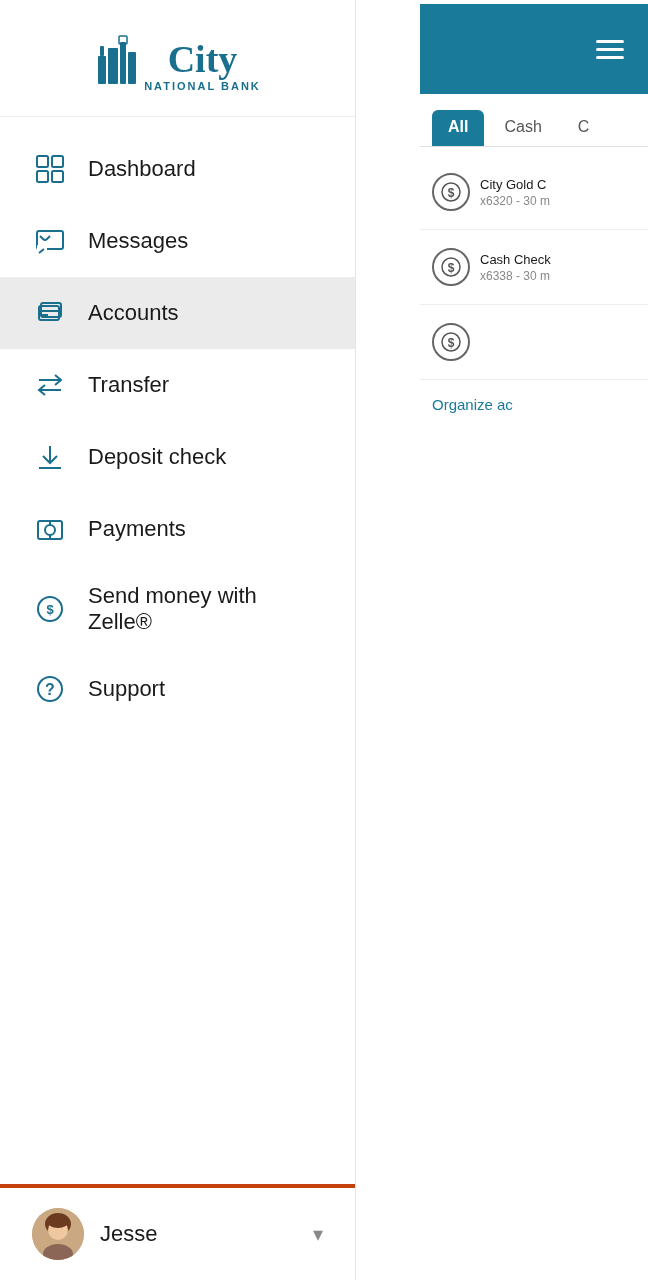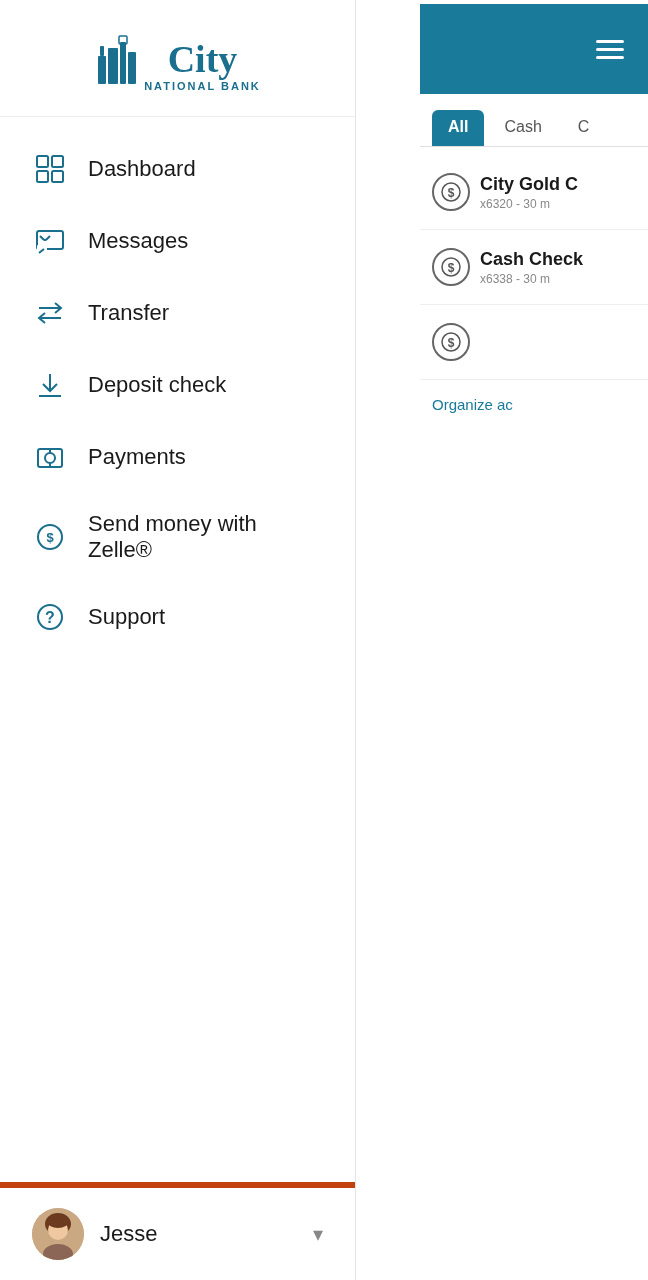--- a/index.html
+++ b/index.html
@@ -92,21 +92,21 @@
     }
 
     .nav-label {
       font-size: 22px;
       color: #1a1a1a;
       font-weight: 400;
     }
 
     .user-area {
       padding: 20px 32px;
-      border-top: 6px solid #c2410c;
+      border-top: 4px solid #c2410c;
       display: flex;
       align-items: center;
       cursor: pointer;
     }
 
     .user-avatar {
       width: 52px;
       height: 52px;
       border-radius: 50%;
       background: #c8a882;
@@ -221,23 +221,23 @@
       flex-shrink: 0;
       color: #555;
     }
 
     .account-info {
       flex: 1;
       overflow: hidden;
     }
 
     .account-name {
-      font-size: 18px;
+      font-size: 13px;
       color: #1a1a1a;
-      font-weight: 700;
+      font-weight: 400;
       white-space: nowrap;
       overflow: hidden;
     }
 
     .account-sub {
       font-size: 12px;
       color: #888;
       margin-top: 2px;
       white-space: nowrap;
       overflow: hidden;
@@ -294,20 +294,32 @@
         <svg viewBox="0 0 30 30" fill="none" stroke="#1a6e8e" stroke-width="2">
           <rect x="2" y="5" width="26" height="18" rx="2"></rect>
           <path d="M5 10 L8 13 Q10 15 12 13 L15 10" stroke="#1a6e8e" stroke-width="2"></path>
           <rect x="2" y="19" width="10" height="8" rx="1" fill="#fff" stroke="none"></rect>
           <path d="M4 27 L9 23" stroke="#1a6e8e" stroke-width="2"></path>
         </svg>
       </div>
       <span class="nav-label">Messages</span>
     </div>
 
+    <div class="nav-item active">
+      <div class="nav-icon">
+        <svg viewBox="0 0 30 30" fill="none" stroke="#1a6e8e" stroke-width="2">
+
+          <rect x="4" y="8" width="20" height="14" rx="2"></rect>
+          <rect x="6" y="5" width="20" height="14" rx="2" fill="none"></rect>
+          <line x1="4" y1="13" x2="24" y2="13"></line>
+          <line x1="7" y1="17" x2="13" y2="17"></line>
+        </svg>
+      </div>
+      <span class="nav-label">Accounts</span>
+    </div>
 
     <div class="nav-item">
       <div class="nav-icon">
         <svg viewBox="0 0 30 30" fill="none" stroke="#1a6e8e" stroke-width="2">
           <path d="M4 10 L26 10 M20 5 L26 10 L20 15"></path>
           <path d="M26 20 L4 20 M10 15 L4 20 L10 25"></path>
         </svg>
       </div>
       <span class="nav-label">Transfer</span>
     </div>

